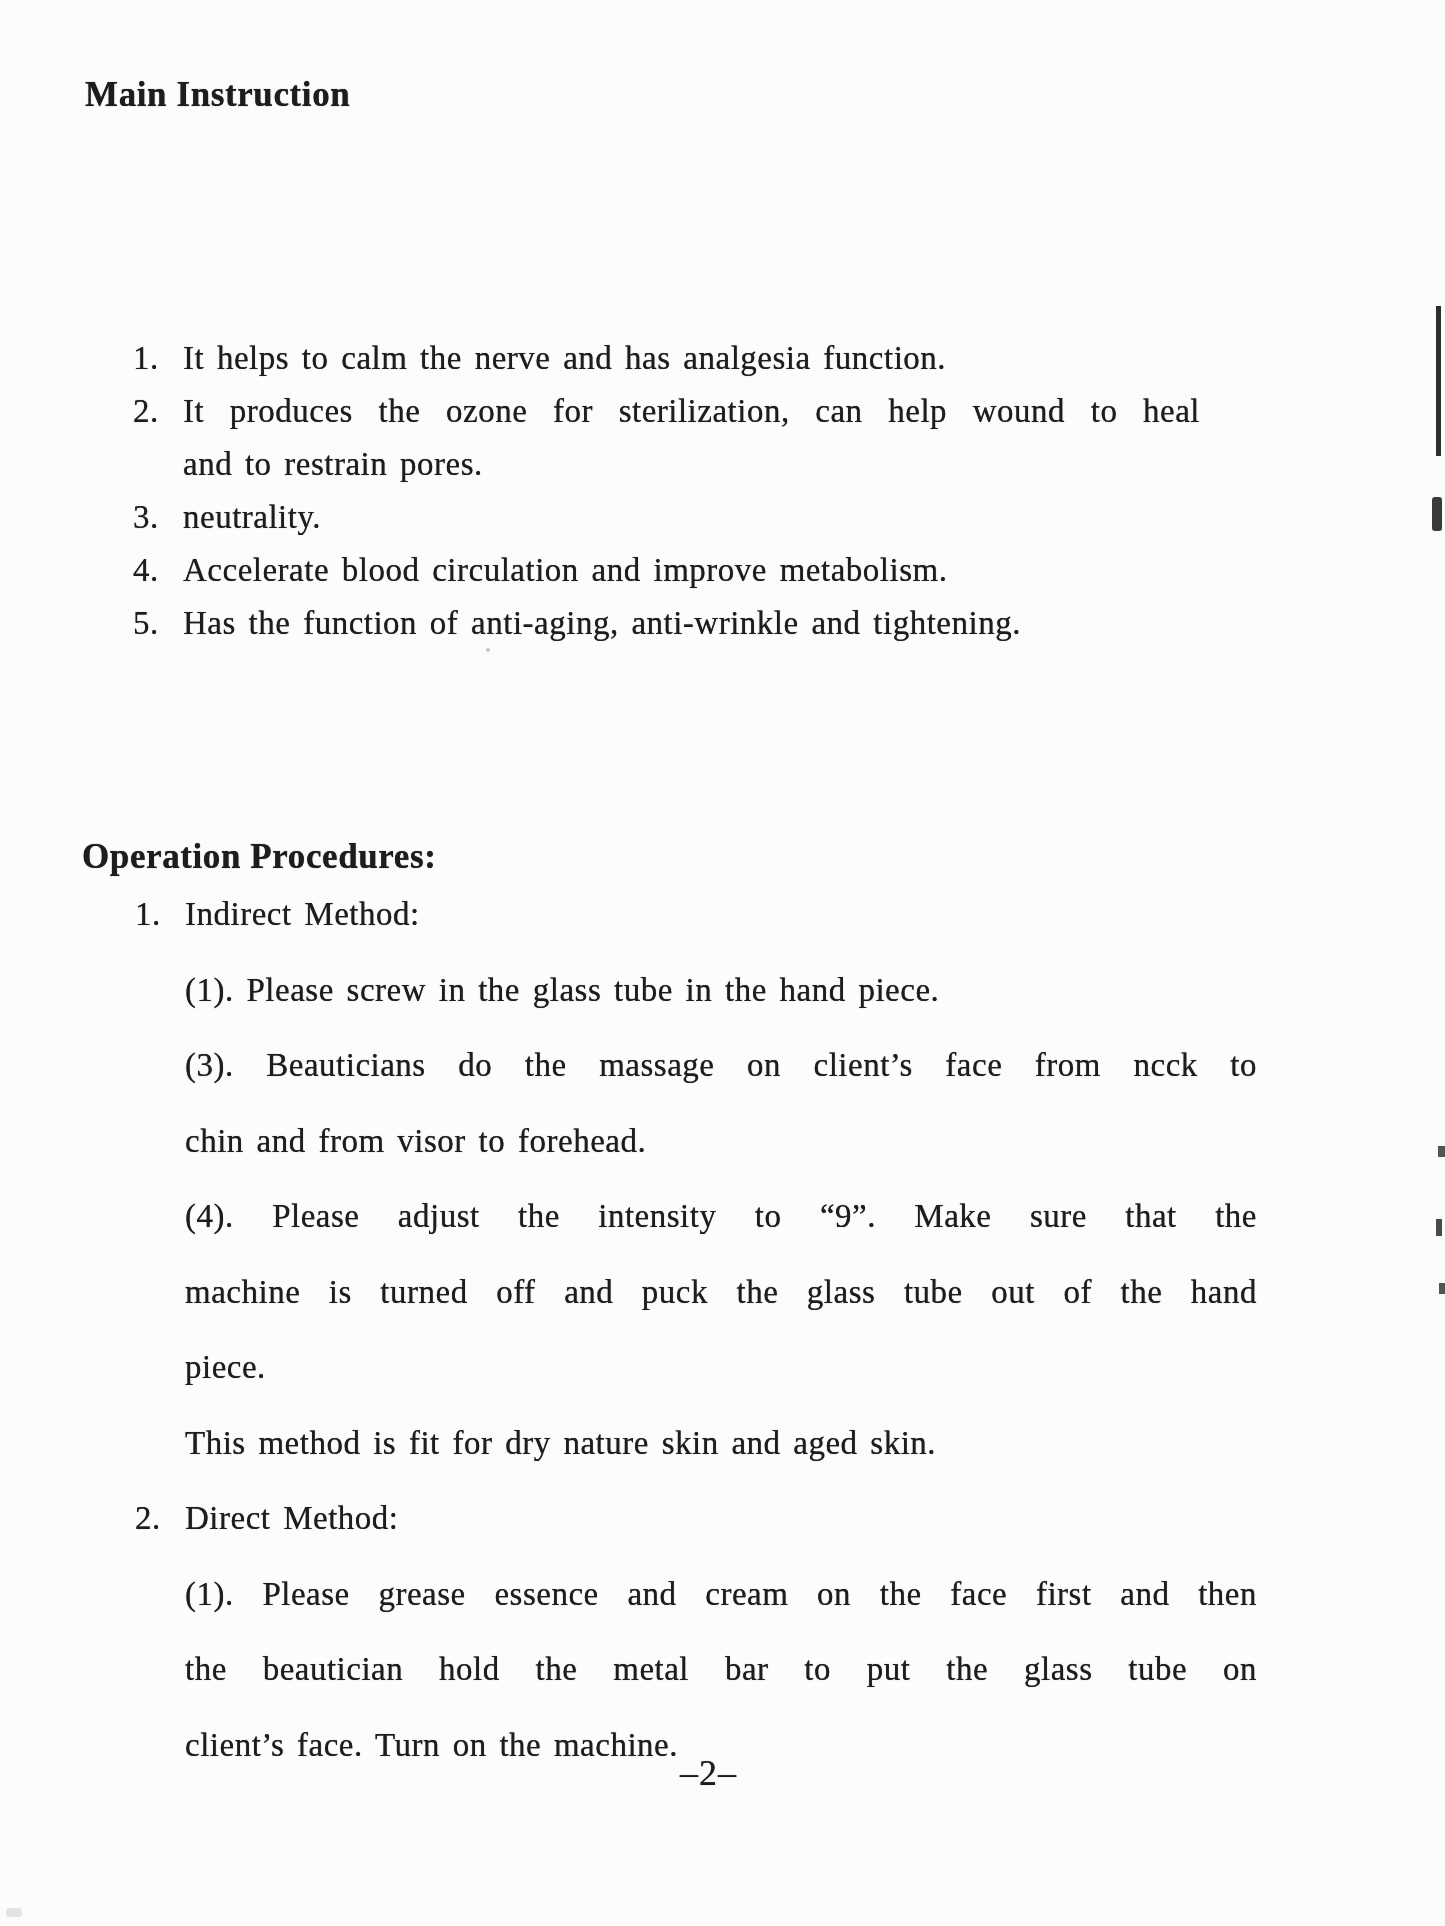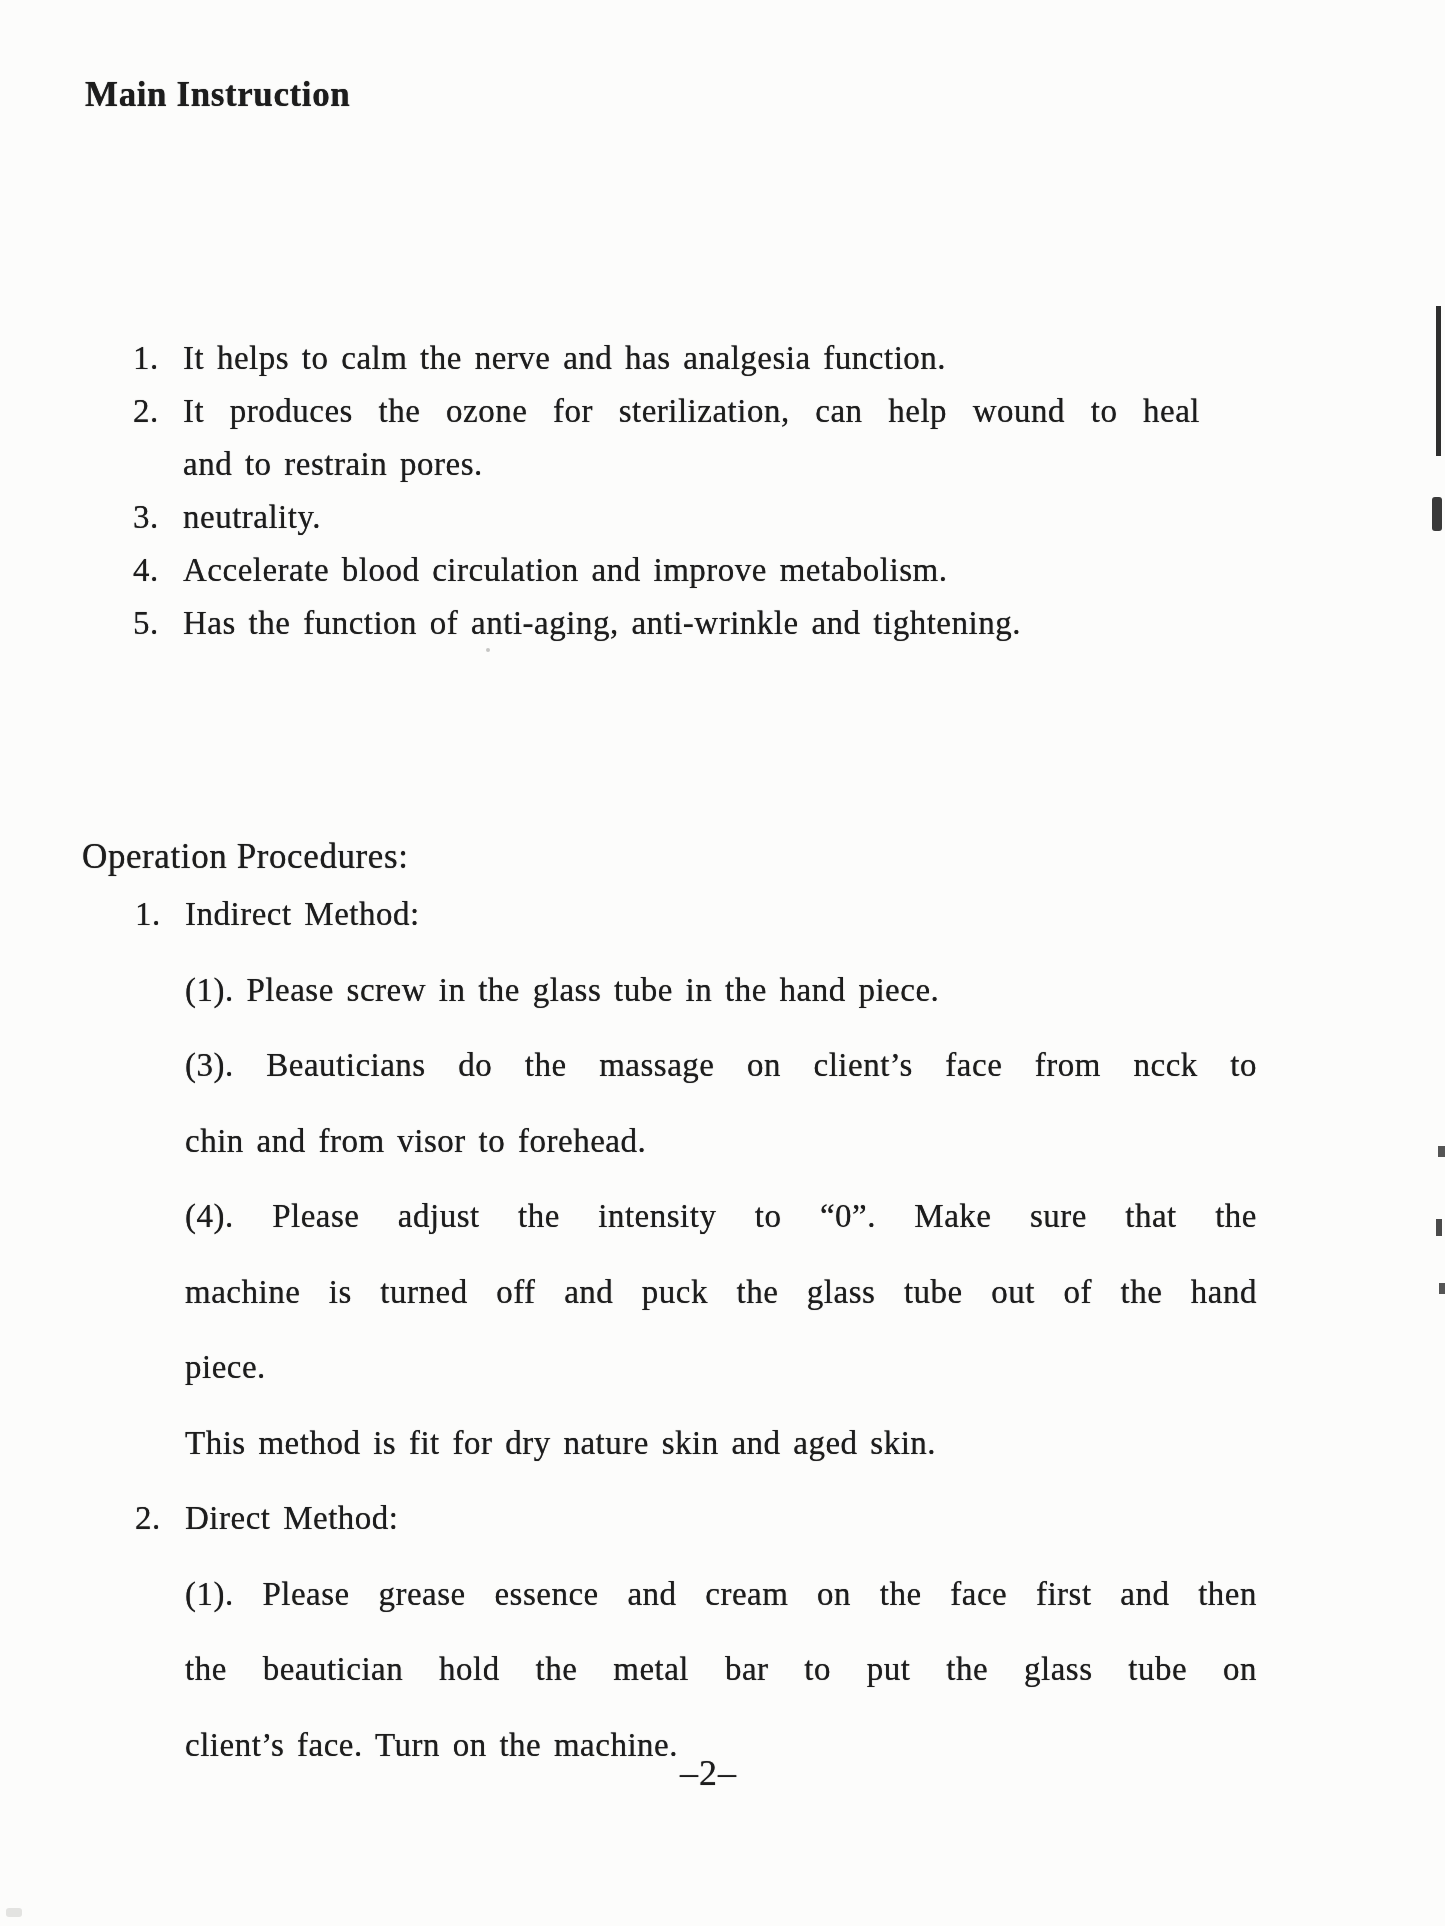--- a/index.html
+++ b/index.html
@@ -29,21 +29,21 @@
   .benefits{
     position:absolute;left:183px;top:332px;width:1017px;
     list-style:none;margin:0;padding:0;
   }
   .benefits li{position:relative;}
   .list-number{
     position:absolute;left:-50px;top:0;width:46px;text-align:left;
   }
   .proc-heading{
     position:absolute;left:82px;top:808px;
-    font-size:35px;font-weight:normal;letter-spacing:0.6px;
+    font-size:35px;font-weight:bold;letter-spacing:0.6px;
     text-shadow:0 0 0.8px rgba(15,15,15,0.9);
   }
   .procedures{
     position:absolute;left:185px;top:866px;width:1072px;
     list-style:none;margin:0;padding:0;
   }
   .procedures li{position:relative;}
   .procedures .line{line-height:53.5px;margin-top:22px;}
   .line{white-space:normal;}
   .stretch{text-align:justify;text-align-last:justify;}
@@ -95,21 +95,21 @@
         <span class="list-number">1.</span>
         <div class="line method-label">Indirect Method:</div>
         <div>
           <div class="line">(1). Please screw in the glass tube in the hand piece.</div>
         </div>
         <div>
           <div class="line stretch">(3). Beauticians do the massage on client’s face from ncck to</div>
           <div class="line">chin and from visor to forehead.</div>
         </div>
         <div>
-          <div class="line stretch">(4). Please adjust the intensity to “0”. Make sure that the</div>
+          <div class="line stretch">(4). Please adjust the intensity to “9”. Make sure that the</div>
           <div class="line stretch">machine is turned off and puck the glass tube out of the hand</div>
           <div class="line">piece.</div>
         </div>
         <div class="line">This method is fit for dry nature skin and aged skin.</div>
       </li>
       <li>
         <span class="list-number">2.</span>
         <div class="line method-label">Direct Method:</div>
         <div>
           <div class="line stretch">(1). Please grease essence and cream on the face first and then</div>

